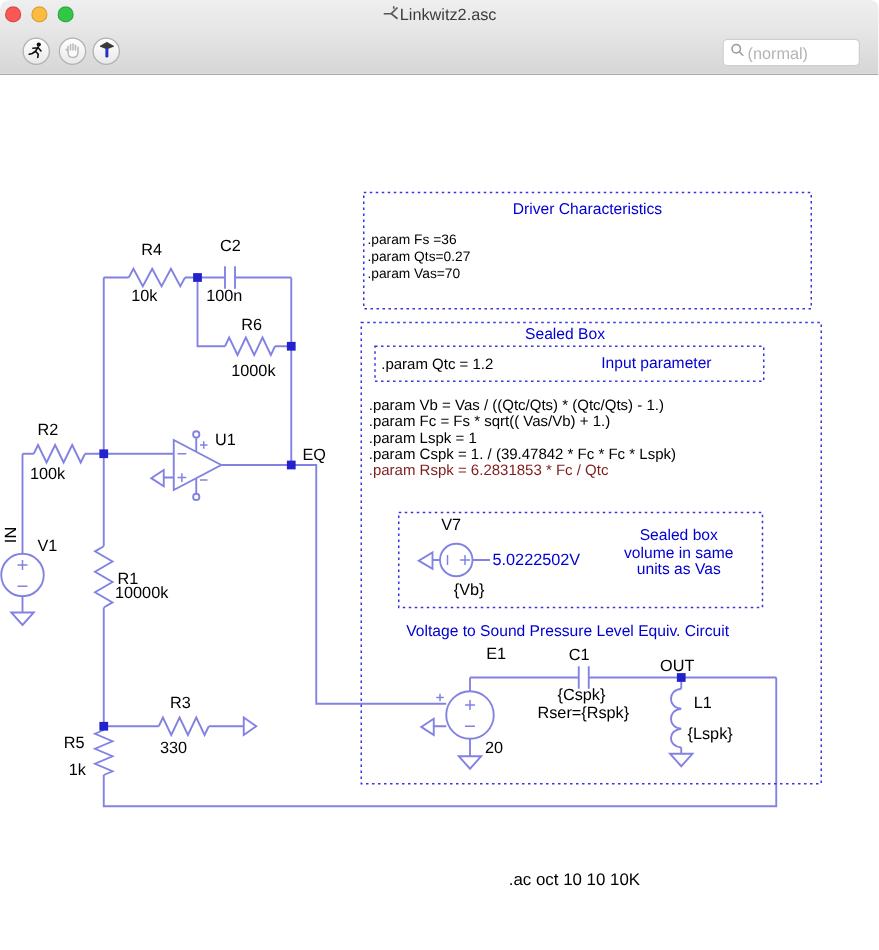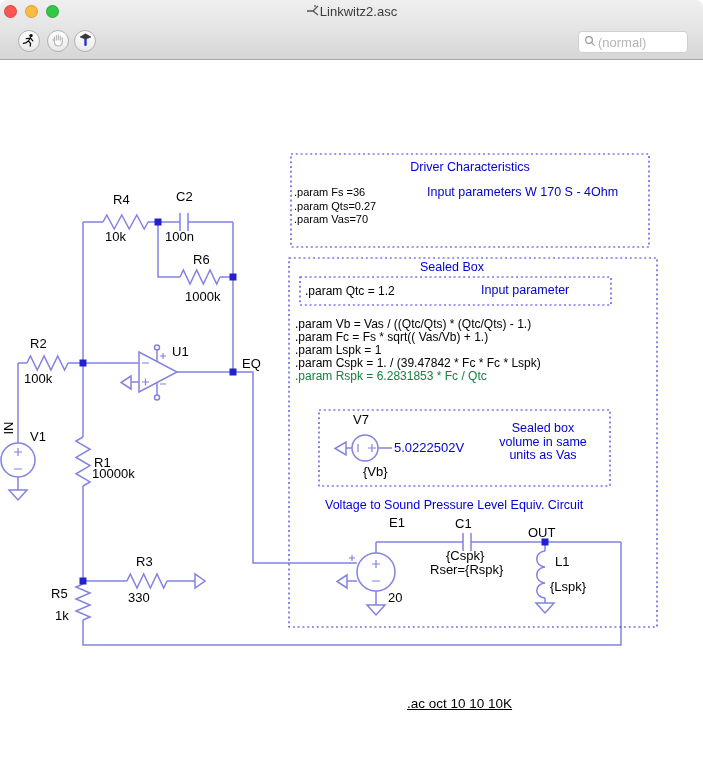--- a/index.html
+++ b/index.html
@@ -29,21 +29,21 @@
   
   .schematic{position:absolute;top:60px;left:0;width:703px;height:700px;background:#fff;}
   .schematic svg{position:absolute;top:0;left:0;}
   .lbl{position:absolute;font-size:13px;color:#000;white-space:pre;line-height:14px;}
   .sm{font-size:11px;line-height:13.5px;}
   .sm2{font-size:12px;line-height:13px;}
   .blue{color:#0000d2;}
   .b125{font-size:12.5px;line-height:13.5px;}
   .ctr{transform:translateX(-50%);text-align:center;}
   .rot{transform:rotate(-90deg);text-align:center;}
-  .dir{font-size:13.5px;text-decoration:underline;}
+  .dir{font-size:13.5px;}
 </style>
 </head>
 <body>
 
 <div class="window">
 
   <div class="header">
     <div class="titlebar">
       <div class="traffic">
         <div class="dot red"></div>
@@ -218,36 +218,35 @@
     <div class="lbl" style="left:555px;top:495px">L1</div>
     <div class="lbl" style="left:550px;top:520px">{Lspk}</div>
 
     <div class="lbl" style="left:242px;top:297px">EQ</div>
     <div class="lbl" style="left:528px;top:466px">OUT</div>
     <div class="lbl rot" style="left:-10px;top:361px;width:38px;height:14px">IN</div>
 
     <div class="lbl blue" style="left:394px;top:381px">5.0222502V</div>
 
     <div class="lbl blue b125 ctr" style="left:470px;top:101px">Driver Characteristics</div>
-    <div class="lbl blue b125" style="left:427px;top:126px">Input parameters W 170 S - 4Ohm</div>
     <div style="position:absolute;left:294px;top:126px">
       <div class="sm" style="color:#000">.param Fs =36</div>
       <div class="sm" style="color:#000">.param Qts=0.27</div>
       <div class="sm" style="color:#000">.param Vas=70</div>
     </div>
 
     <div class="lbl blue b125 ctr" style="left:452px;top:201px">Sealed Box</div>
     <div class="lbl sm2" style="left:305px;top:225px">.param Qtc = 1.2</div>
     <div class="lbl blue b125" style="left:481px;top:224px">Input parameter</div>
     <div style="position:absolute;left:295px;top:258px">
       <div class="sm2" style="color:#000">.param Vb  = Vas / ((Qtc/Qts) * (Qtc/Qts) - 1.)</div>
       <div class="sm2" style="color:#000">.param Fc   = Fs * sqrt(( Vas/Vb) + 1.)</div>
       <div class="sm2" style="color:#000">.param Lspk  = 1</div>
       <div class="sm2" style="color:#000">.param Cspk  = 1. / (39.47842 * Fc * Fc * Lspk)</div>
-      <div class="sm2" style="color:#15803d">.param Rspk  = 6.2831853 * Fc / Qtc</div>
+      <div class="sm2" style="color:#7f1d1d">.param Rspk  = 6.2831853 * Fc / Qtc</div>
     </div>
     <div class="ctr" style="position:absolute;left:543px;top:362px">
       <div class="blue b125">Sealed box</div>
       <div class="blue b125">volume in same</div>
       <div class="blue b125">units as Vas</div>
     </div>
     <div class="lbl blue b125" style="left:325px;top:439px">Voltage to Sound Pressure Level Equiv. Circuit</div>
 
     <div class="lbl dir" style="left:407px;top:637px">.ac oct 10 10 10K</div>
   </div>

